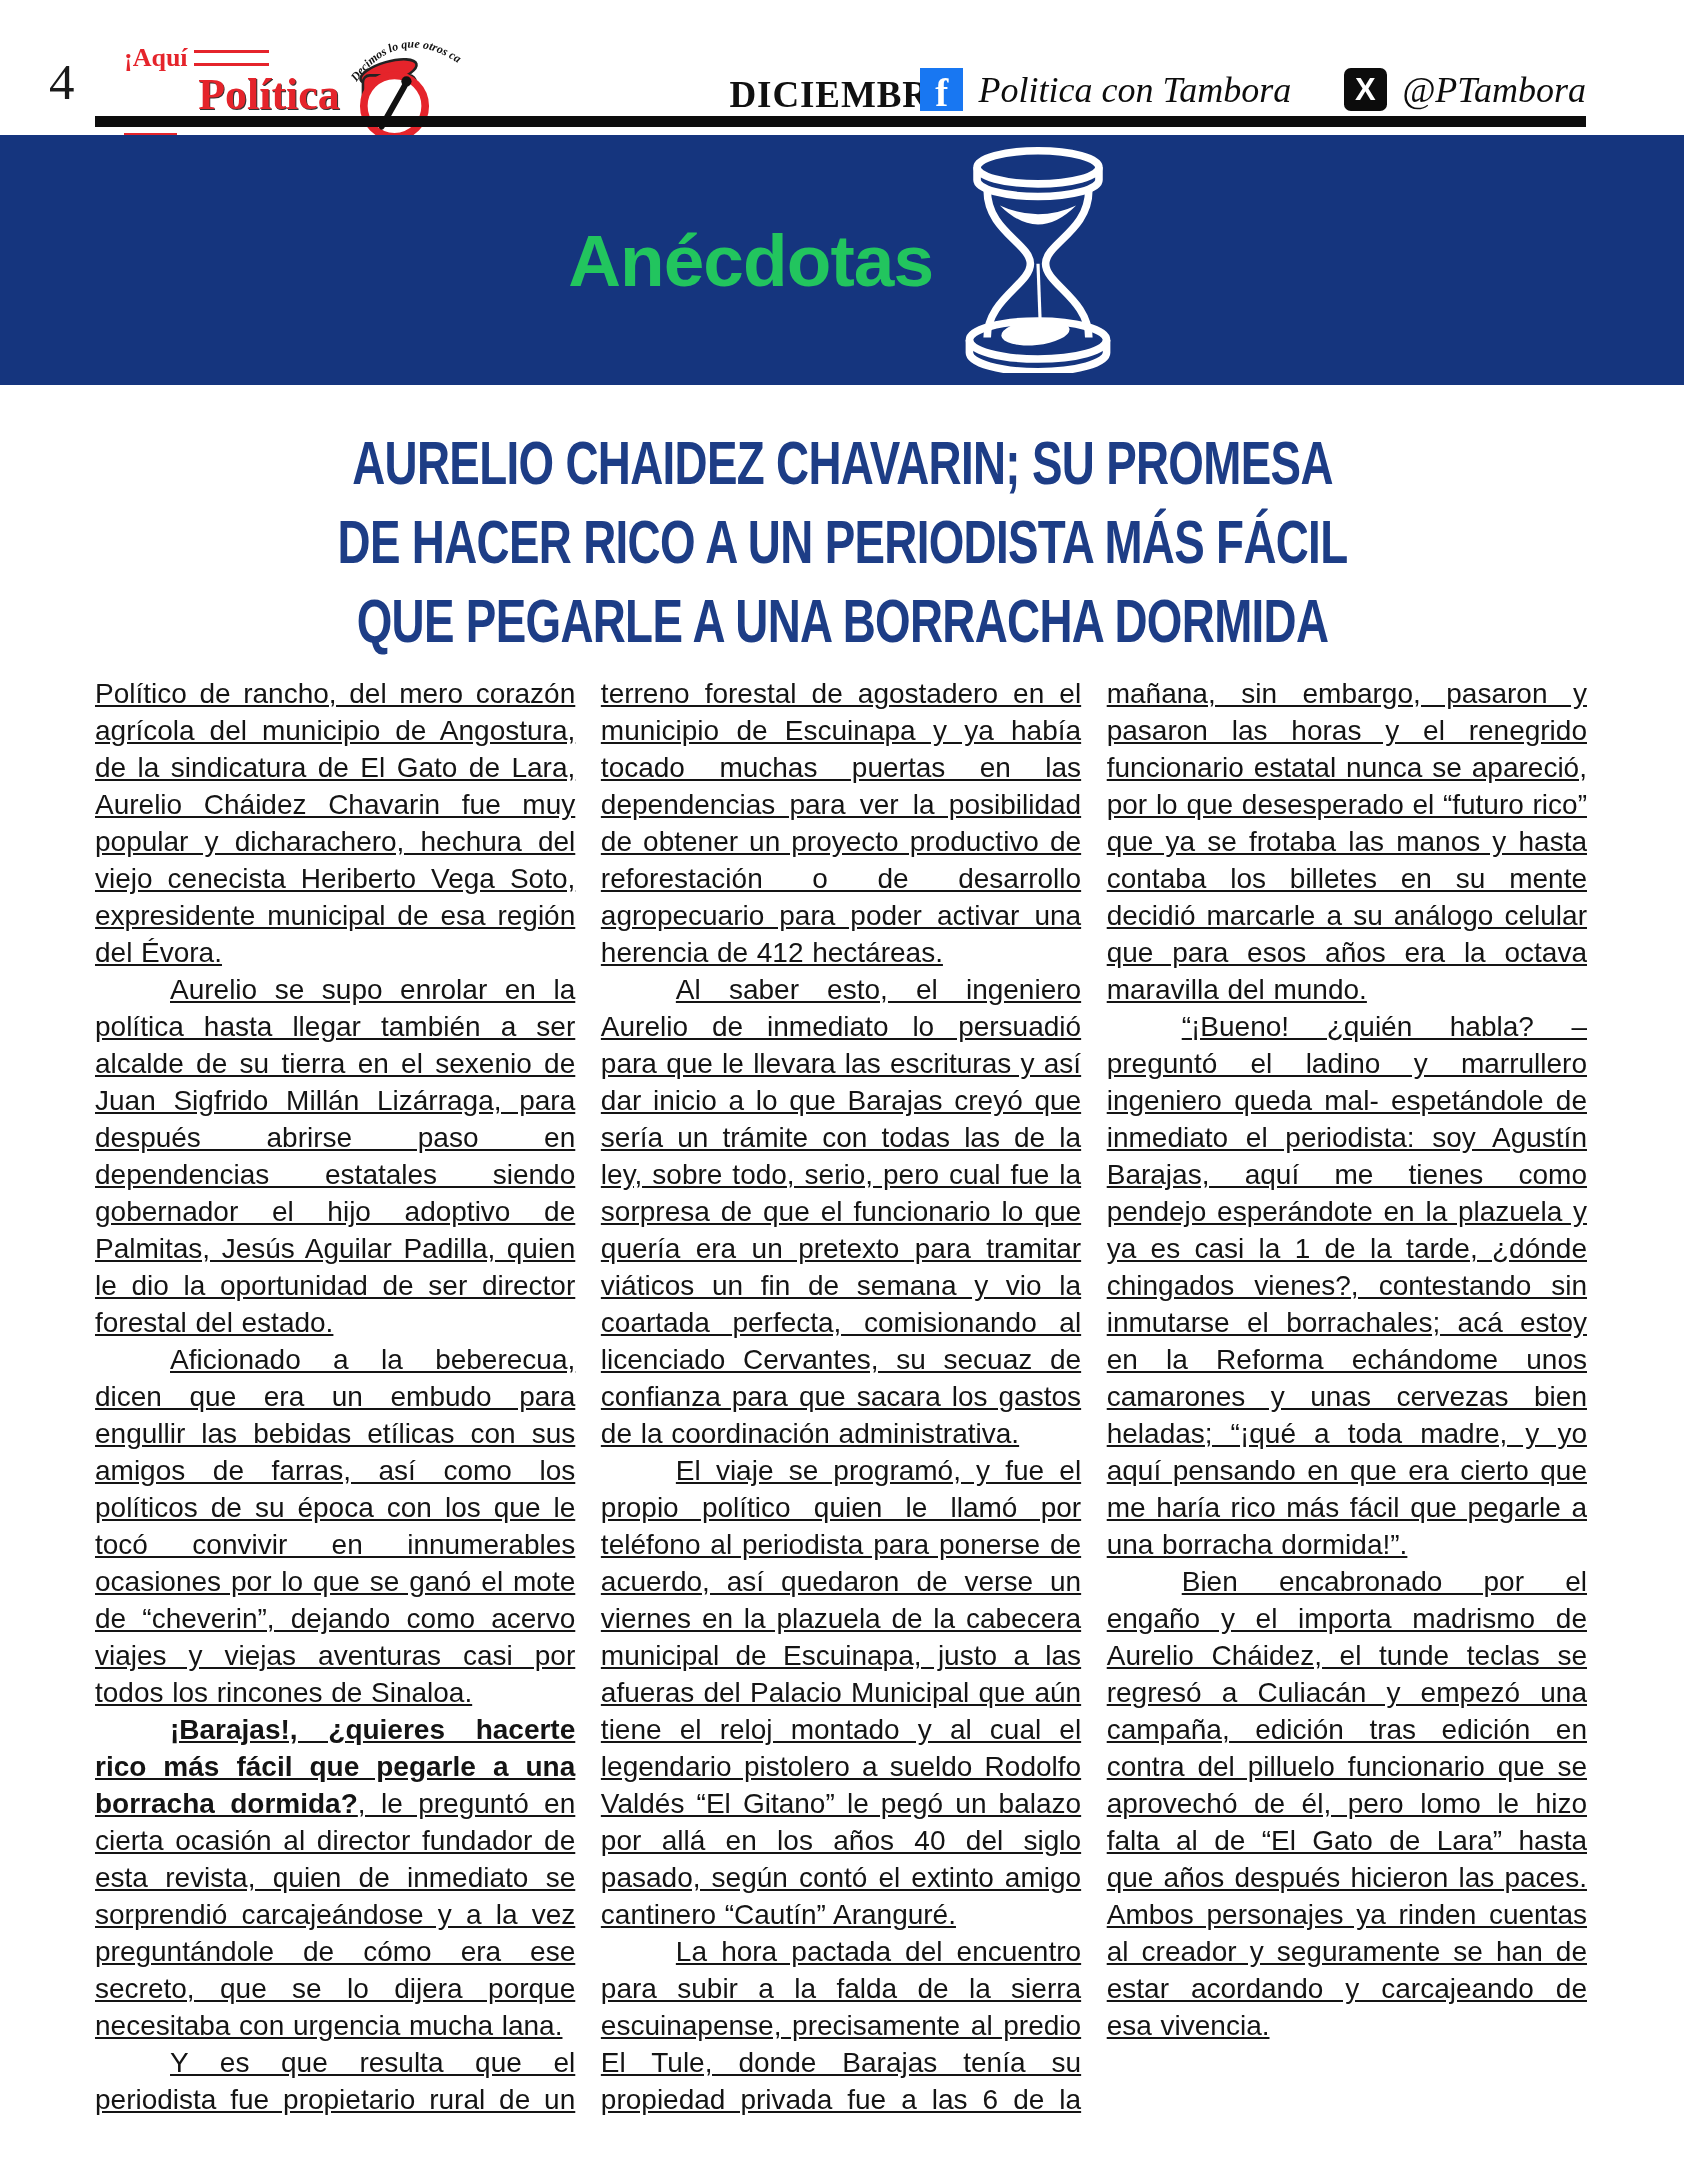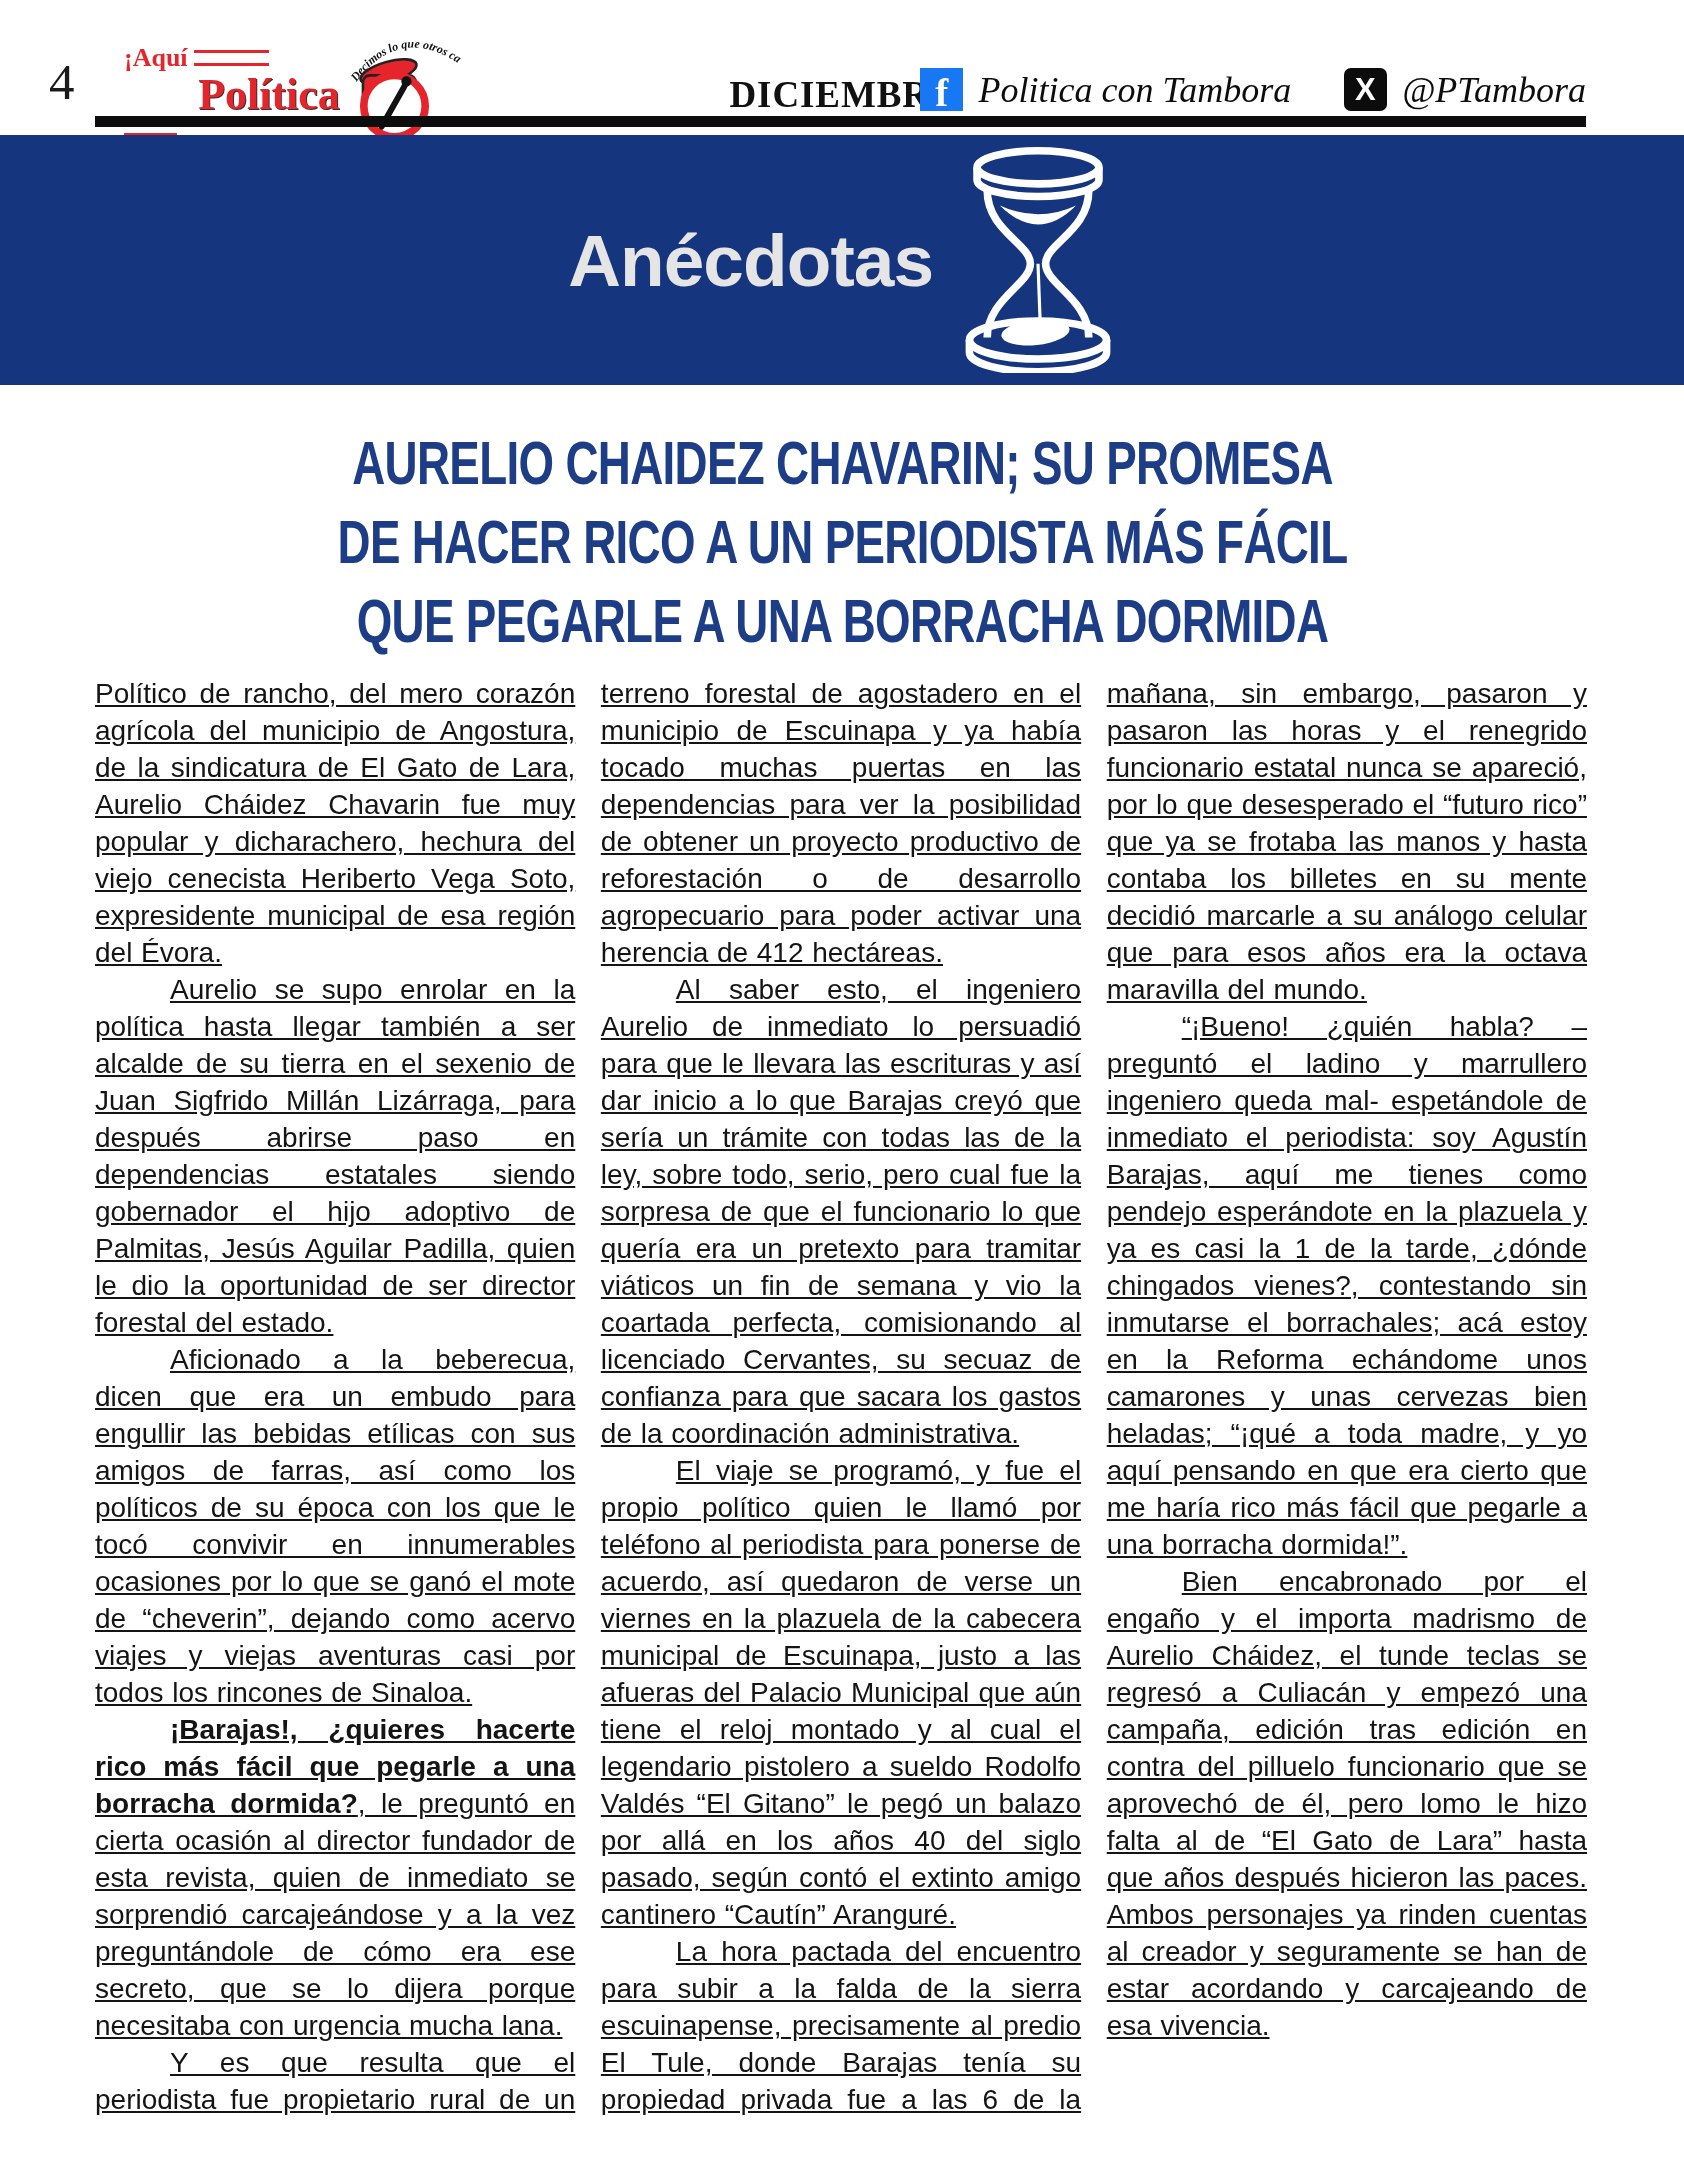--- a/index.html
+++ b/index.html
@@ -34,21 +34,21 @@
                  line-height:43px;color:#e5242b;text-shadow:0.9px 0.9px 0 #333;text-align:center;}
   .logo-row3{display:flex;align-items:flex-start;gap:19px;margin-top:17px;}
   .redlines.small{flex:0 0 53px;}
   .logo-tambora{font-family:"Liberation Serif",serif;font-weight:bold;font-size:18px;color:#111;}
   .drum{position:absolute;left:198px;top:-12px;}
 
   
   .banner{position:absolute;left:0;top:135px;width:100%;height:250px;background:#15357e;
           display:flex;align-items:center;justify-content:center;}
   .banner-inner{display:flex;align-items:center;gap:25.6px;}
-  .banner-titles{text-align:center;color:#e5e5e5;}
+  .banner-titles{text-align:center;color:#22c55e;}
   .banner-t1{font-size:73px;font-weight:bold;line-height:73px;letter-spacing:-0.9px;}
   .banner-t2{font-size:68px;font-weight:bold;line-height:70px;letter-spacing:-0.9px;}
   .banner-author{font-size:31.5px;font-style:italic;margin-top:6.8px;}
 
   
   .headline{position:absolute;left:0;top:424px;width:1685px;margin:0;text-align:center;
             color:#1d3d86;font-weight:bold;font-size:61px;line-height:79px;letter-spacing:-0.9px;
             transform:scaleX(0.75);transform-origin:50% 50%;}
 
   

